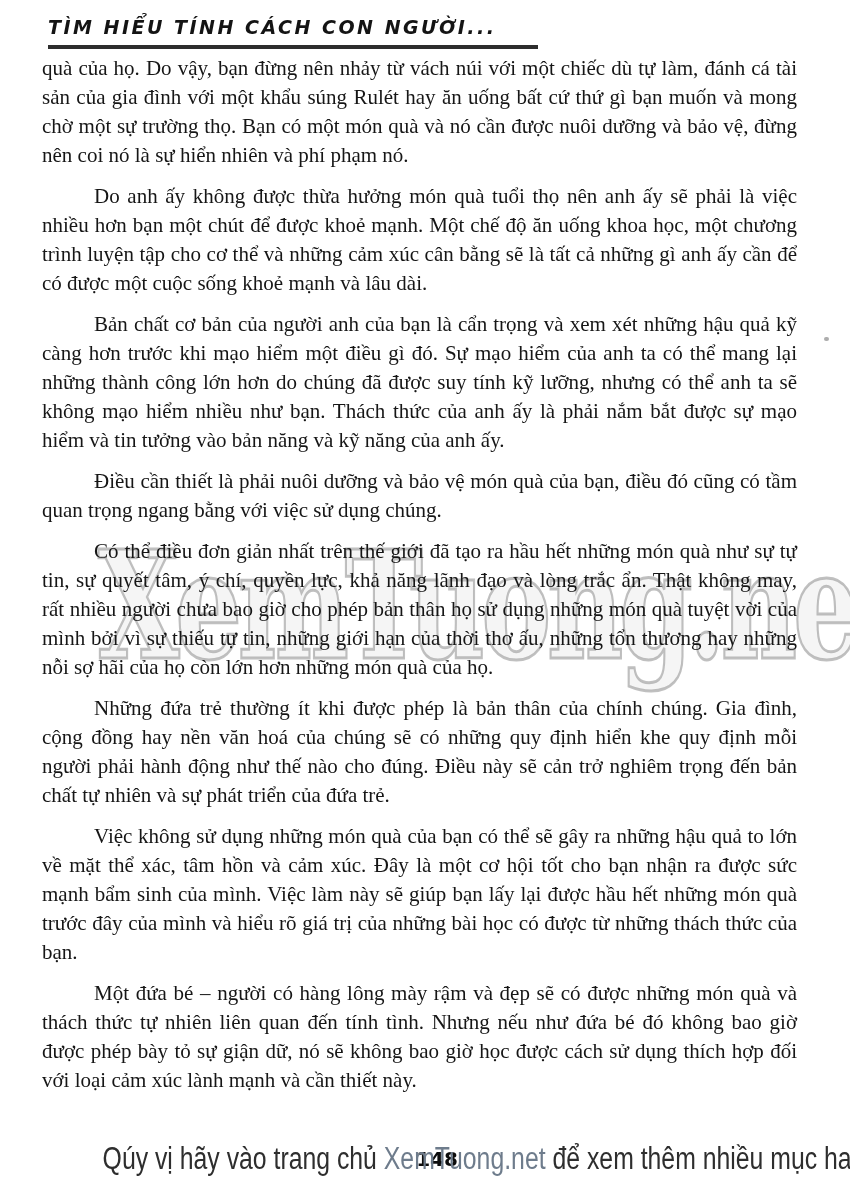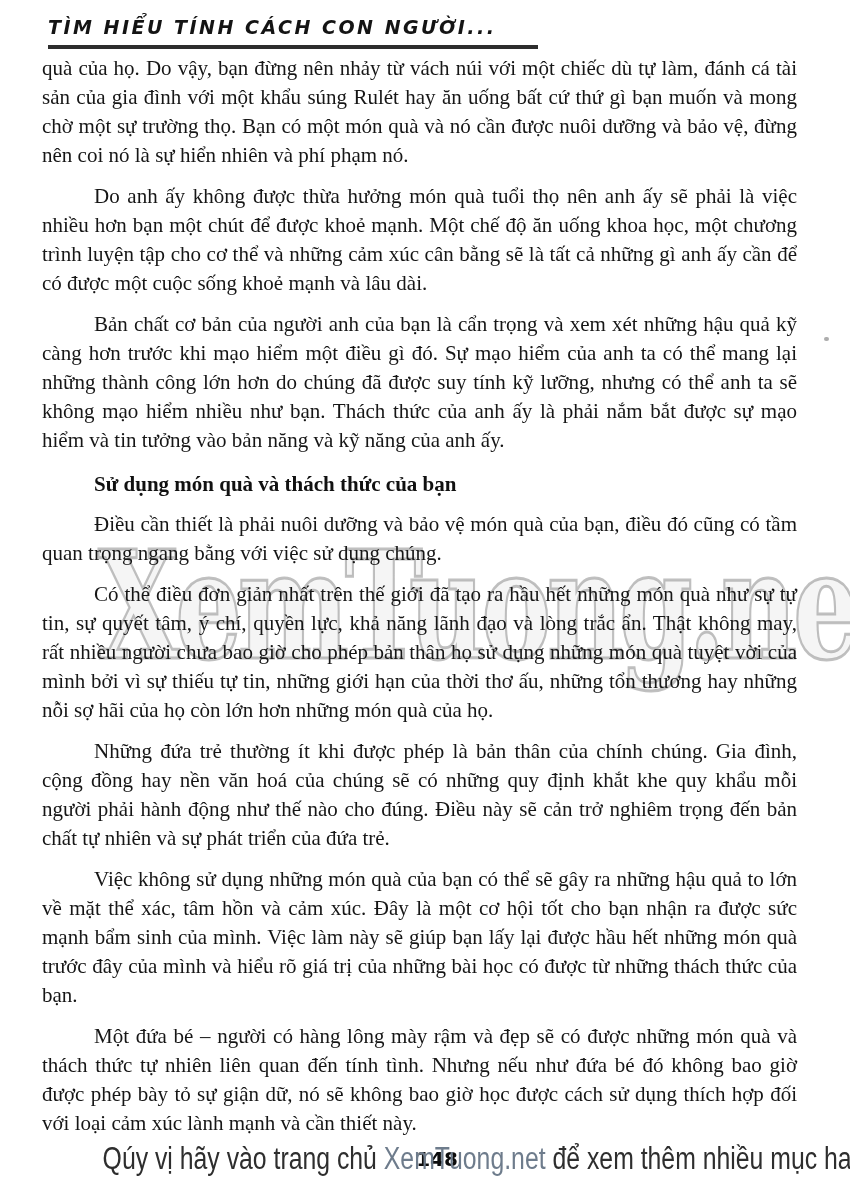--- a/index.html
+++ b/index.html
@@ -131,25 +131,24 @@
     <span class="header-title">TÌM HIỂU TÍNH CÁCH CON NGƯỜI...</span>
   </div>
 
   <div class="watermark">XemTuong.net</div>
 
   <div class="content">
     <p class="no-indent">quà của họ. Do vậy, bạn đừng nên nhảy từ vách núi với một chiếc dù tự làm, đánh cá tài sản của gia đình với một khẩu súng Rulét hay ăn uống bất cứ thứ gì bạn muốn và mong chờ một sự trường thọ. Bạn có một món quà và nó cần được nuôi dưỡng và bảo vệ, đừng nên coi nó là sự hiển nhiên và phí phạm nó.</p>
     <p>Do anh ấy không được thừa hưởng món quà tuổi thọ nên anh ấy sẽ phải là việc nhiều hơn bạn một chút để được khoẻ mạnh. Một chế độ ăn uống khoa học, một chương trình luyện tập cho cơ thể và những cảm xúc cân bằng sẽ là tất cả những gì anh ấy cần để có được một cuộc sống khoẻ mạnh và lâu dài.</p>
     <p>Bản chất cơ bản của người anh của bạn là cẩn trọng và xem xét những hậu quả kỹ càng hơn trước khi mạo hiểm một điều gì đó. Sự mạo hiểm của anh ta có thể mang lại những thành công lớn hơn do chúng đã được suy tính kỹ lưỡng, nhưng có thể anh ta sẽ không mạo hiểm nhiều như bạn. Thách thức của anh ấy là phải nắm bắt được sự mạo hiểm và tin tưởng vào bản năng và kỹ năng của anh ấy.</p>
 
-    <div class="section-heading">Sử dụng món quà và thách thức của bạn</div>
 
     <p>Điều cần thiết là phải nuôi dưỡng và bảo vệ món quà của bạn, điều đó cũng có tầm quan trọng ngang bằng với việc sử dụng chúng.</p>
     <p>Có thể điều đơn giản nhất trên thế giới đã tạo ra hầu hết những món quà như sự tự tin, sự quyết tâm, ý chí, quyền lực, khả năng lãnh đạo và lòng trắc ẩn. Thật không may, rất nhiều người chưa bao giờ cho phép bản thân họ sử dụng những món quà tuyệt vời của mình bởi vì sự thiếu tự tin, những giới hạn của thời thơ ấu, những tổn thương hay những nỗi sợ hãi của họ còn lớn hơn những món quà của họ.</p>
-    <p>Những đứa trẻ thường ít khi được phép là bản thân của chính chúng. Gia đình, cộng đồng hay nền văn hoá của chúng sẽ có những quy định khắt khe quy khẩu mỗi người phải hành động như thế nào cho đúng. Điều này sẽ cản trở nghiêm trọng đến bản chất tự nhiên và sự phát triển của đứa trẻ.</p>
+    <p>Những đứa trẻ thường ít khi được phép là bản thân của chính chúng. Gia đình, cộng đồng hay nền văn hoá của chúng sẽ có những quy định hiển khe quy định mỗi người phải hành động như thế nào cho đúng. Điều này sẽ cản trở nghiêm trọng đến bản chất tự nhiên và sự phát triển của đứa trẻ.</p>
     <p>Việc không sử dụng những món quà của bạn có thể sẽ gây ra những hậu quả to lớn về mặt thể xác, tâm hồn và cảm xúc. Đây là một cơ hội tốt cho bạn nhận ra được sức mạnh bẩm sinh của mình. Việc làm này sẽ giúp bạn lấy lại được hầu hết những món quà trước đây của mình và hiểu rõ giá trị của những bài học có được từ những thách thức của bạn.</p>
     <p>Một đứa bé – người có hàng lông mày rậm và đẹp sẽ có được những món quà và thách thức tự nhiên liên quan đến tính tình. Nhưng nếu như đứa bé đó không bao giờ được phép bày tỏ sự giận dữ, nó sẽ không bao giờ học được cách sử dụng thích hợp đối với loại cảm xúc lành mạnh và cần thiết này.</p>
   </div>
 
   <div class="scan-artifact"></div>
 
   <div class="page-number">148</div>
 
   <div class="footer">
     <div class="footer-inner">

